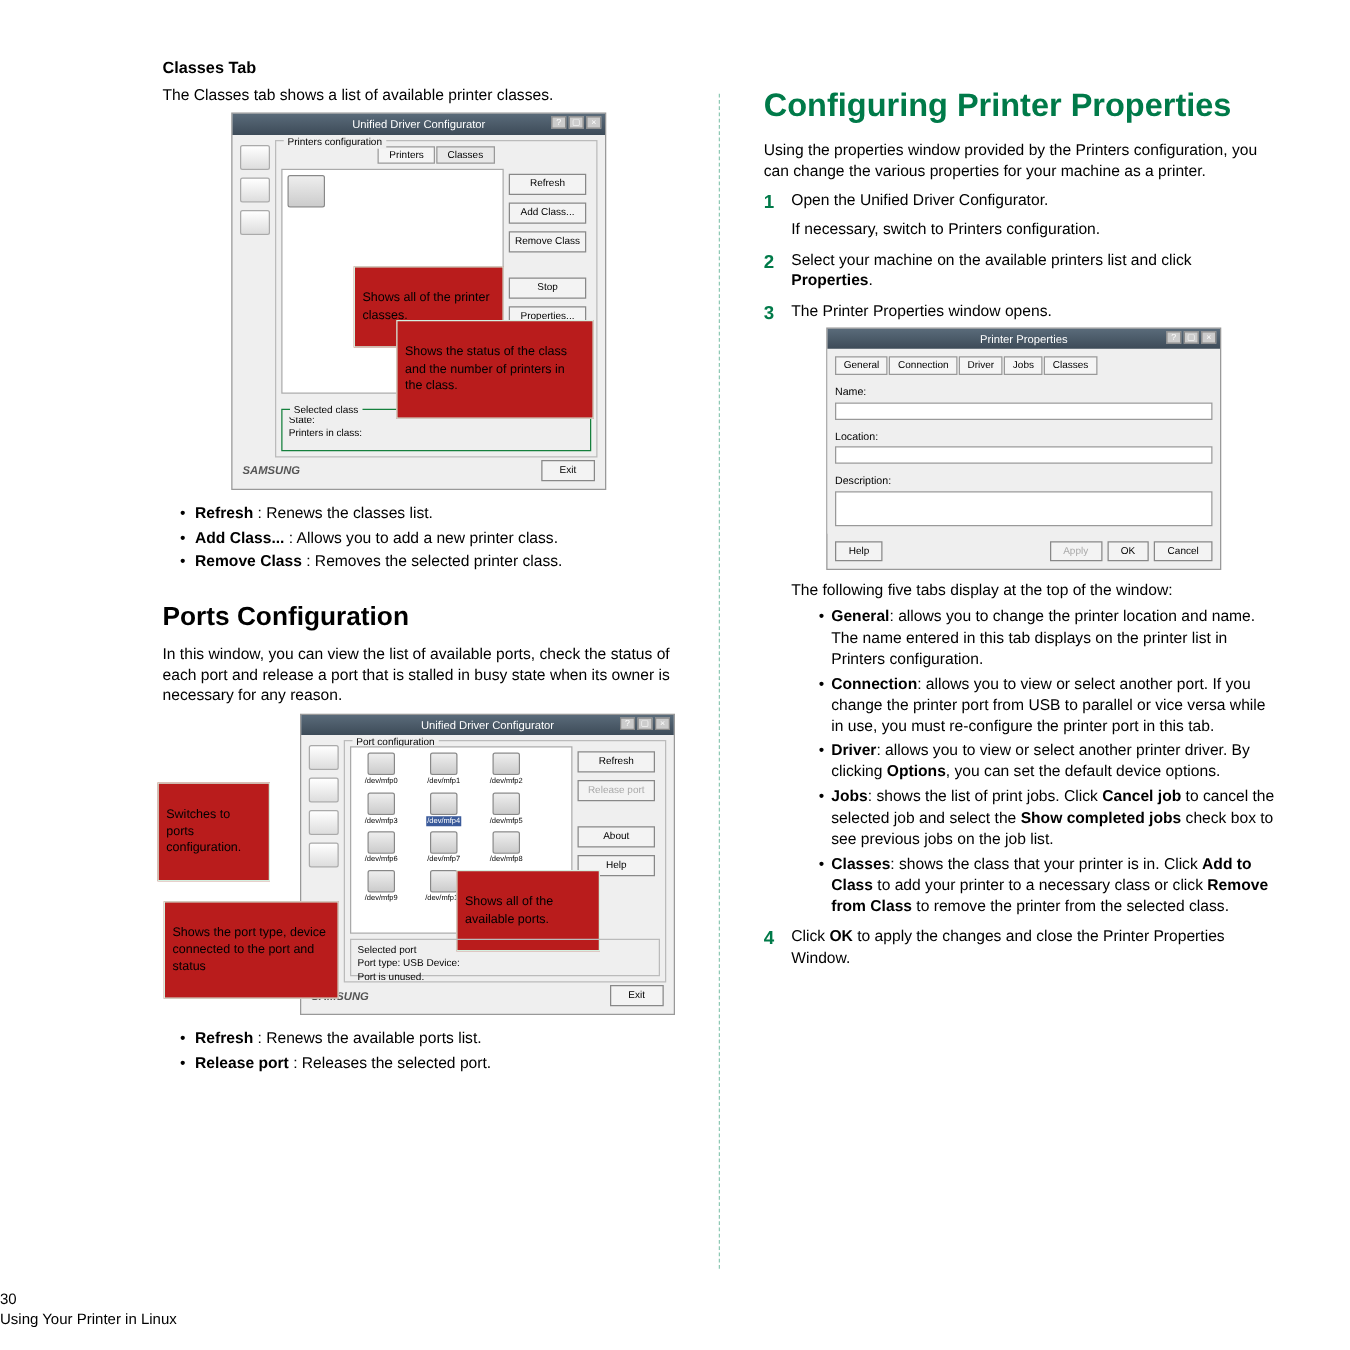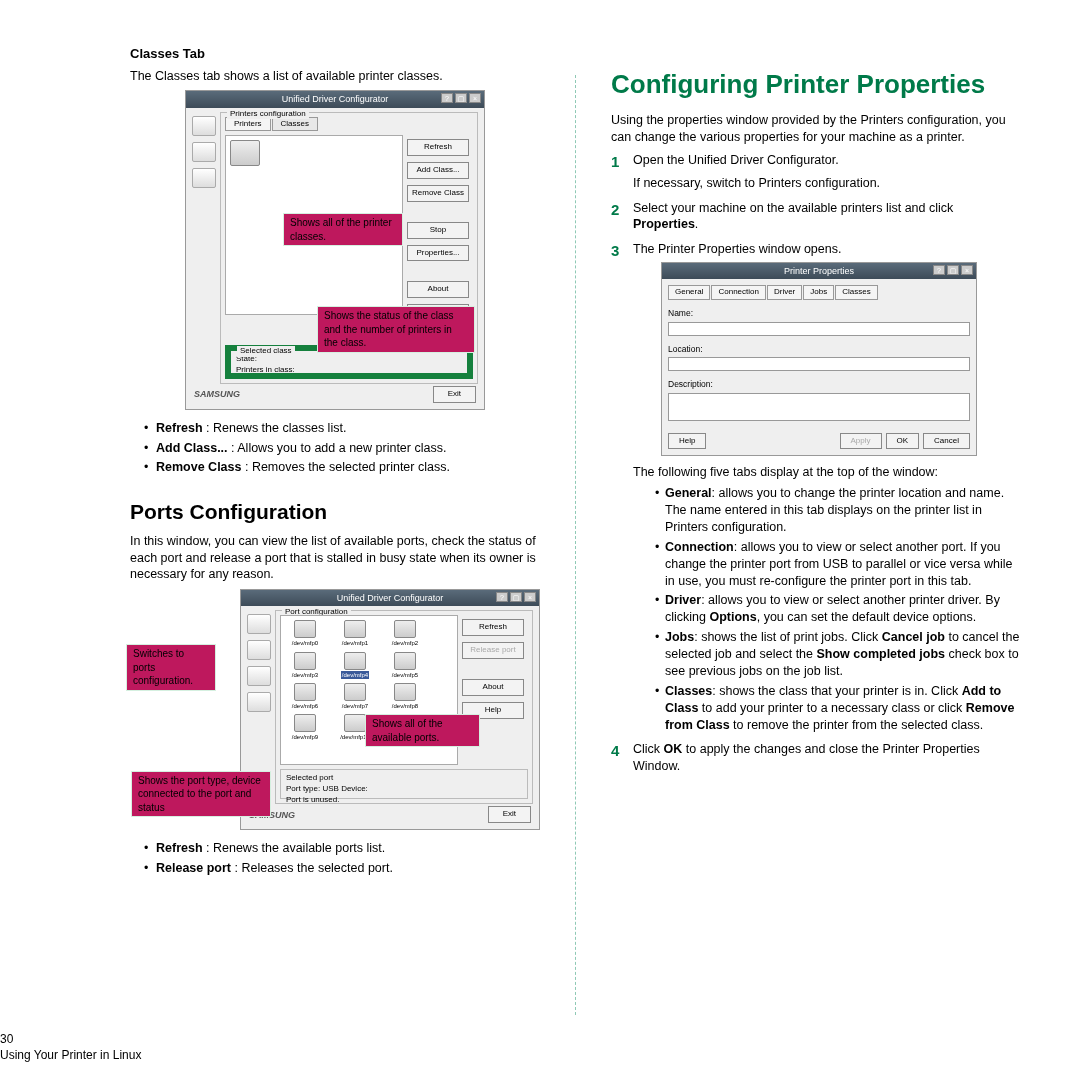--- a/index.html
+++ b/index.html
@@ -63,31 +63,31 @@
   .win-ctrls { position: absolute; right: 3px; top: 2px; display: flex; gap: 2px; }
   .win-ctrls span { width: 12px; height: 10px; background: #ccc; border: 1px solid #888; display: inline-block; font-size: 7px; text-align: center; }
   .win-body { padding: 4px; }
 
   .udc { width: 300px; }
   .udc-row { display: flex; }
   .udc-sidebar { width: 28px; display: flex; flex-direction: column; gap: 6px; padding: 4px 2px; }
   .udc-sidebar .sbicon { width: 24px; height: 20px; border: 1px solid #aaa; background: linear-gradient(#fff,#ddd); border-radius: 2px; }
   .udc-main { flex: 1; border: 1px solid #bbb; margin: 0 2px; background: #efefef; padding: 4px; position: relative; }
   .legend { position: absolute; top: -4px; left: 6px; background: #efefef; padding: 0 3px; font-size: 8px; }
-  .udc-tabs { display: flex; gap: 1px; margin-bottom: 4px; }
+  .udc-tabs { display: flex; gap: 1px; margin-bottom: 4px; justify-content: center; }
   .udc-tabs .tab { border: 1px solid #999; background: #f5f5f5; padding: 1px 8px; font-size: 8px; }
   .udc-tabs .tab.active { background: #e8e8e8; }
   .udc-list { height: 180px; background: #fff; border: 1px solid #aaa; position: relative; display: flex; }
   .udc-btncol { width: 70px; padding: 4px 2px; display: flex; flex-direction: column; gap: 6px; align-items: center; }
   .wbtn { font-size: 8px; border: 1px solid #888; background: #f3f3f3; width: 62px; padding: 2px 0; text-align: center; }
   .printer-ico { width: 30px; height: 26px; background: linear-gradient(#eee,#ccc); border: 1px solid #888; border-radius: 2px; margin: 4px; }
-  .callout-gr { background: #be185d; border: 1px solid #d5f0e0; padding: 2px 6px; font-size: 10px; position: relative; }
+  .callout-gr { background: #b91c1c; border: 1px solid #d5f0e0; padding: 18px 6px; font-size: 10px; position: relative; }
   .co1 { position: absolute; top: 78px; left: 58px; width: 120px; }
   .co2 { position: absolute; bottom: 30px; right: 2px; width: 158px; text-align: left; z-index: 2; }
-  .udc-status { border: 6px solid #15803d; margin-top: 20px; padding: 3px 5px; font-size: 8px; position: relative; height: 34px; }
+  .udc-status { border: 1px solid #15803d; margin-top: 2px; padding: 3px 5px; font-size: 8px; position: relative; height: 34px; }
   .udc-status .legend2 { position: absolute; top: -5px; left: 6px; background: #efefef; padding: 0 3px; font-size: 8px; }
   .brand { display: flex; justify-content: space-between; align-items: center; padding: 2px 4px; }
   .brand-logo { font-size: 9px; font-style: italic; color: #555; font-weight: bold; }
   .exit-btn { font-size: 8px; border: 1px solid #888; background: #f3f3f3; padding: 2px 14px; }
 
   
   .ports-list { background: #fff; border: 1px solid #aaa; flex: 1; height: 150px; position: relative; padding: 4px; }
   .port-grid { display: flex; flex-wrap: wrap; gap: 4px 10px; }
   .port-item { display: flex; flex-direction: column; align-items: center; width: 40px; }
   .port-ico { width: 22px; height: 18px; background: linear-gradient(#eee,#ccc); border: 1px solid #888; border-radius: 2px; }

